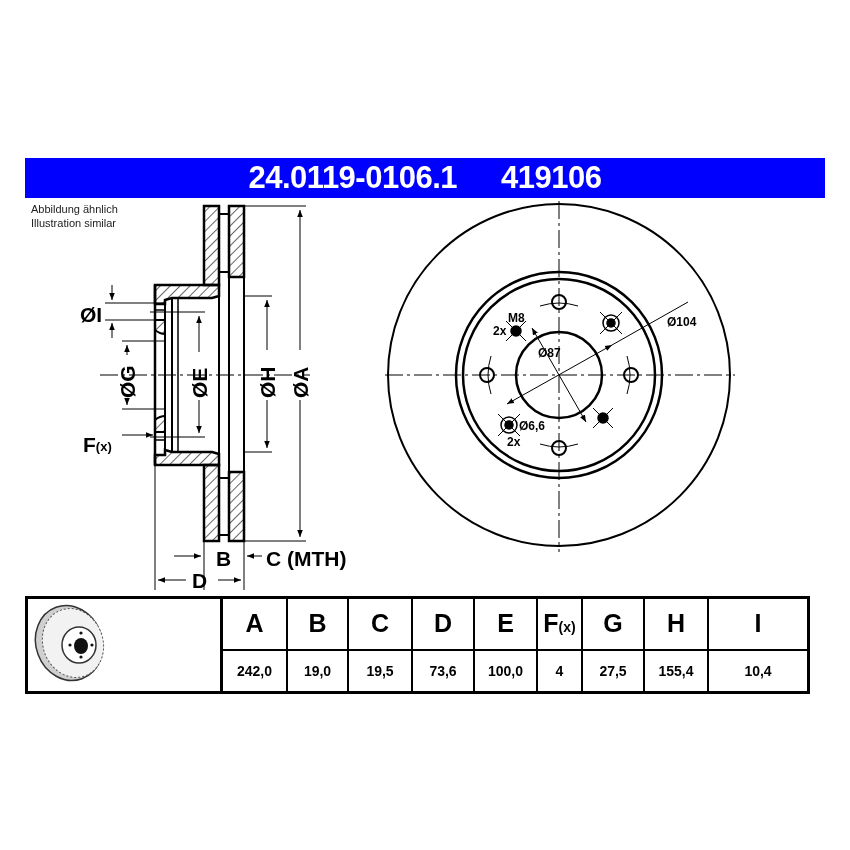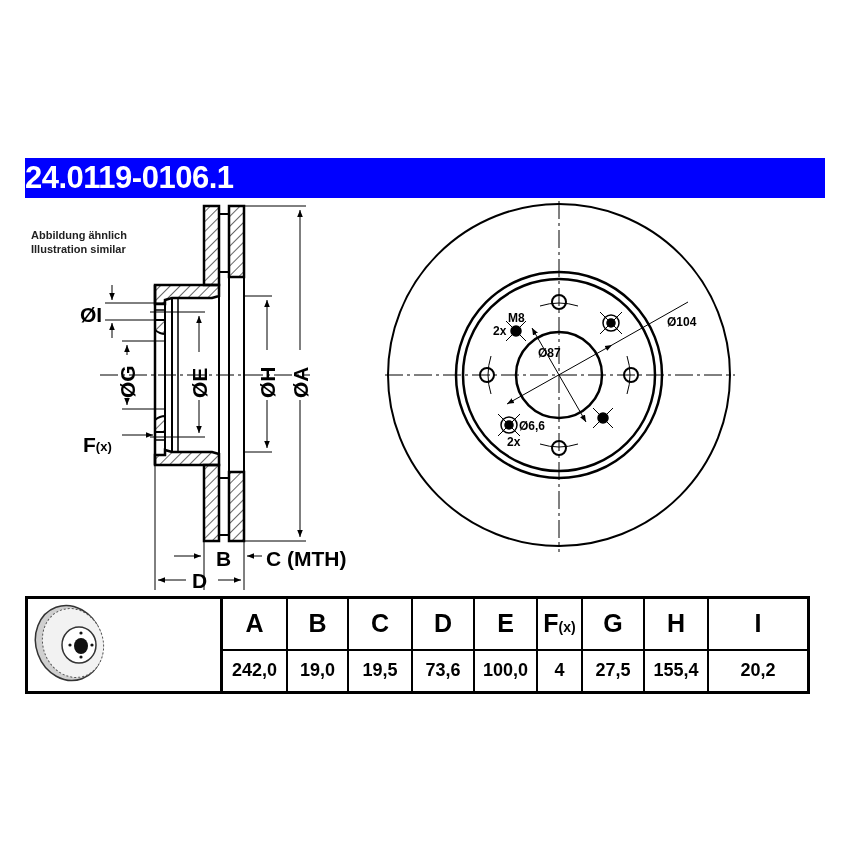--- a/index.html
+++ b/index.html
@@ -1,39 +1,40 @@
 <!DOCTYPE html>
 <html><head>
 <meta charset="utf-8">
 <style>
   html, body { margin: 0; padding: 0; background: #ffffff; }
   body { width: 850px; height: 850px; position: relative; overflow: hidden;
          font-family: "Liberation Sans", sans-serif; color: #000; }
   .banner { position: absolute; left: 25px; top: 158px; width: 800px; height: 40px;
-            background: #0000ff; display: flex; align-items: center; }
+            background: #0000ff; display: flex; align-items: center; justify-content: center; }
   .banner span { color: #ffffff; font-weight: bold; font-size: 31px; letter-spacing: -0.5px;
                  font-family: "Liberation Sans", sans-serif; }
   .banner .gap { display: inline-block; width: 44px; }
-  .note { position: absolute; left: 31px; top: 202px; font-size: 11px; font-weight: bold; line-height: 14px; color: #222; margin-top: 26px; }
+  .note { position: absolute; left: 31px; top: 202px; font-size: 11px; font-weight: normal; line-height: 14px; color: #222; }
   svg.draw { position: absolute; left: 0; top: 0; }
   svg text { font-family: "Liberation Sans", sans-serif; font-weight: bold; fill: #000; }
   table.spec { position: absolute; left: 25px; top: 596px; border-collapse: collapse;
                border: 3px solid #000; }
   table.spec td { border: 2px solid #000; text-align: center; font-weight: bold; padding: 0; }
   table.spec tr.head td { height: 47px; font-size: 25px; }
-  table.spec tr.vals td { height: 38px; font-size: 18px; text-align: center; }
+  table.spec tr.vals td { height: 38px; font-size: 14px; text-align: center; }
   table.spec td.thumb { width: 192px; border-right: 3px solid #000; }
   .fsub { font-size: 14px; }
 </style>
 </head>
 <body>
 
 <div class="banner">
   <span>24.0119-0106.1</span>
   <span class="gap"></span>
+  <span>419106</span>
 </div>
 
 <div class="note">
   <div>Abbildung ähnlich</div>
   <div>Illustration similar</div>
 </div>
 
 <svg class="draw" width="850" height="590" viewBox="0 0 850 590">
   <defs>
     <pattern id="hatch" patternUnits="userSpaceOnUse" width="7" height="7" patternTransform="rotate(45)">
@@ -198,16 +199,16 @@
   </tr>
   <tr class="vals">
     <td>242,0</td>
     <td>19,0</td>
     <td>19,5</td>
     <td>73,6</td>
     <td>100,0</td>
     <td>4</td>
     <td>27,5</td>
     <td>155,4</td>
-    <td>20,2</td>
+    <td>10,4</td>
   </tr>
 </tbody>
   </table>
 
 </body></html>

